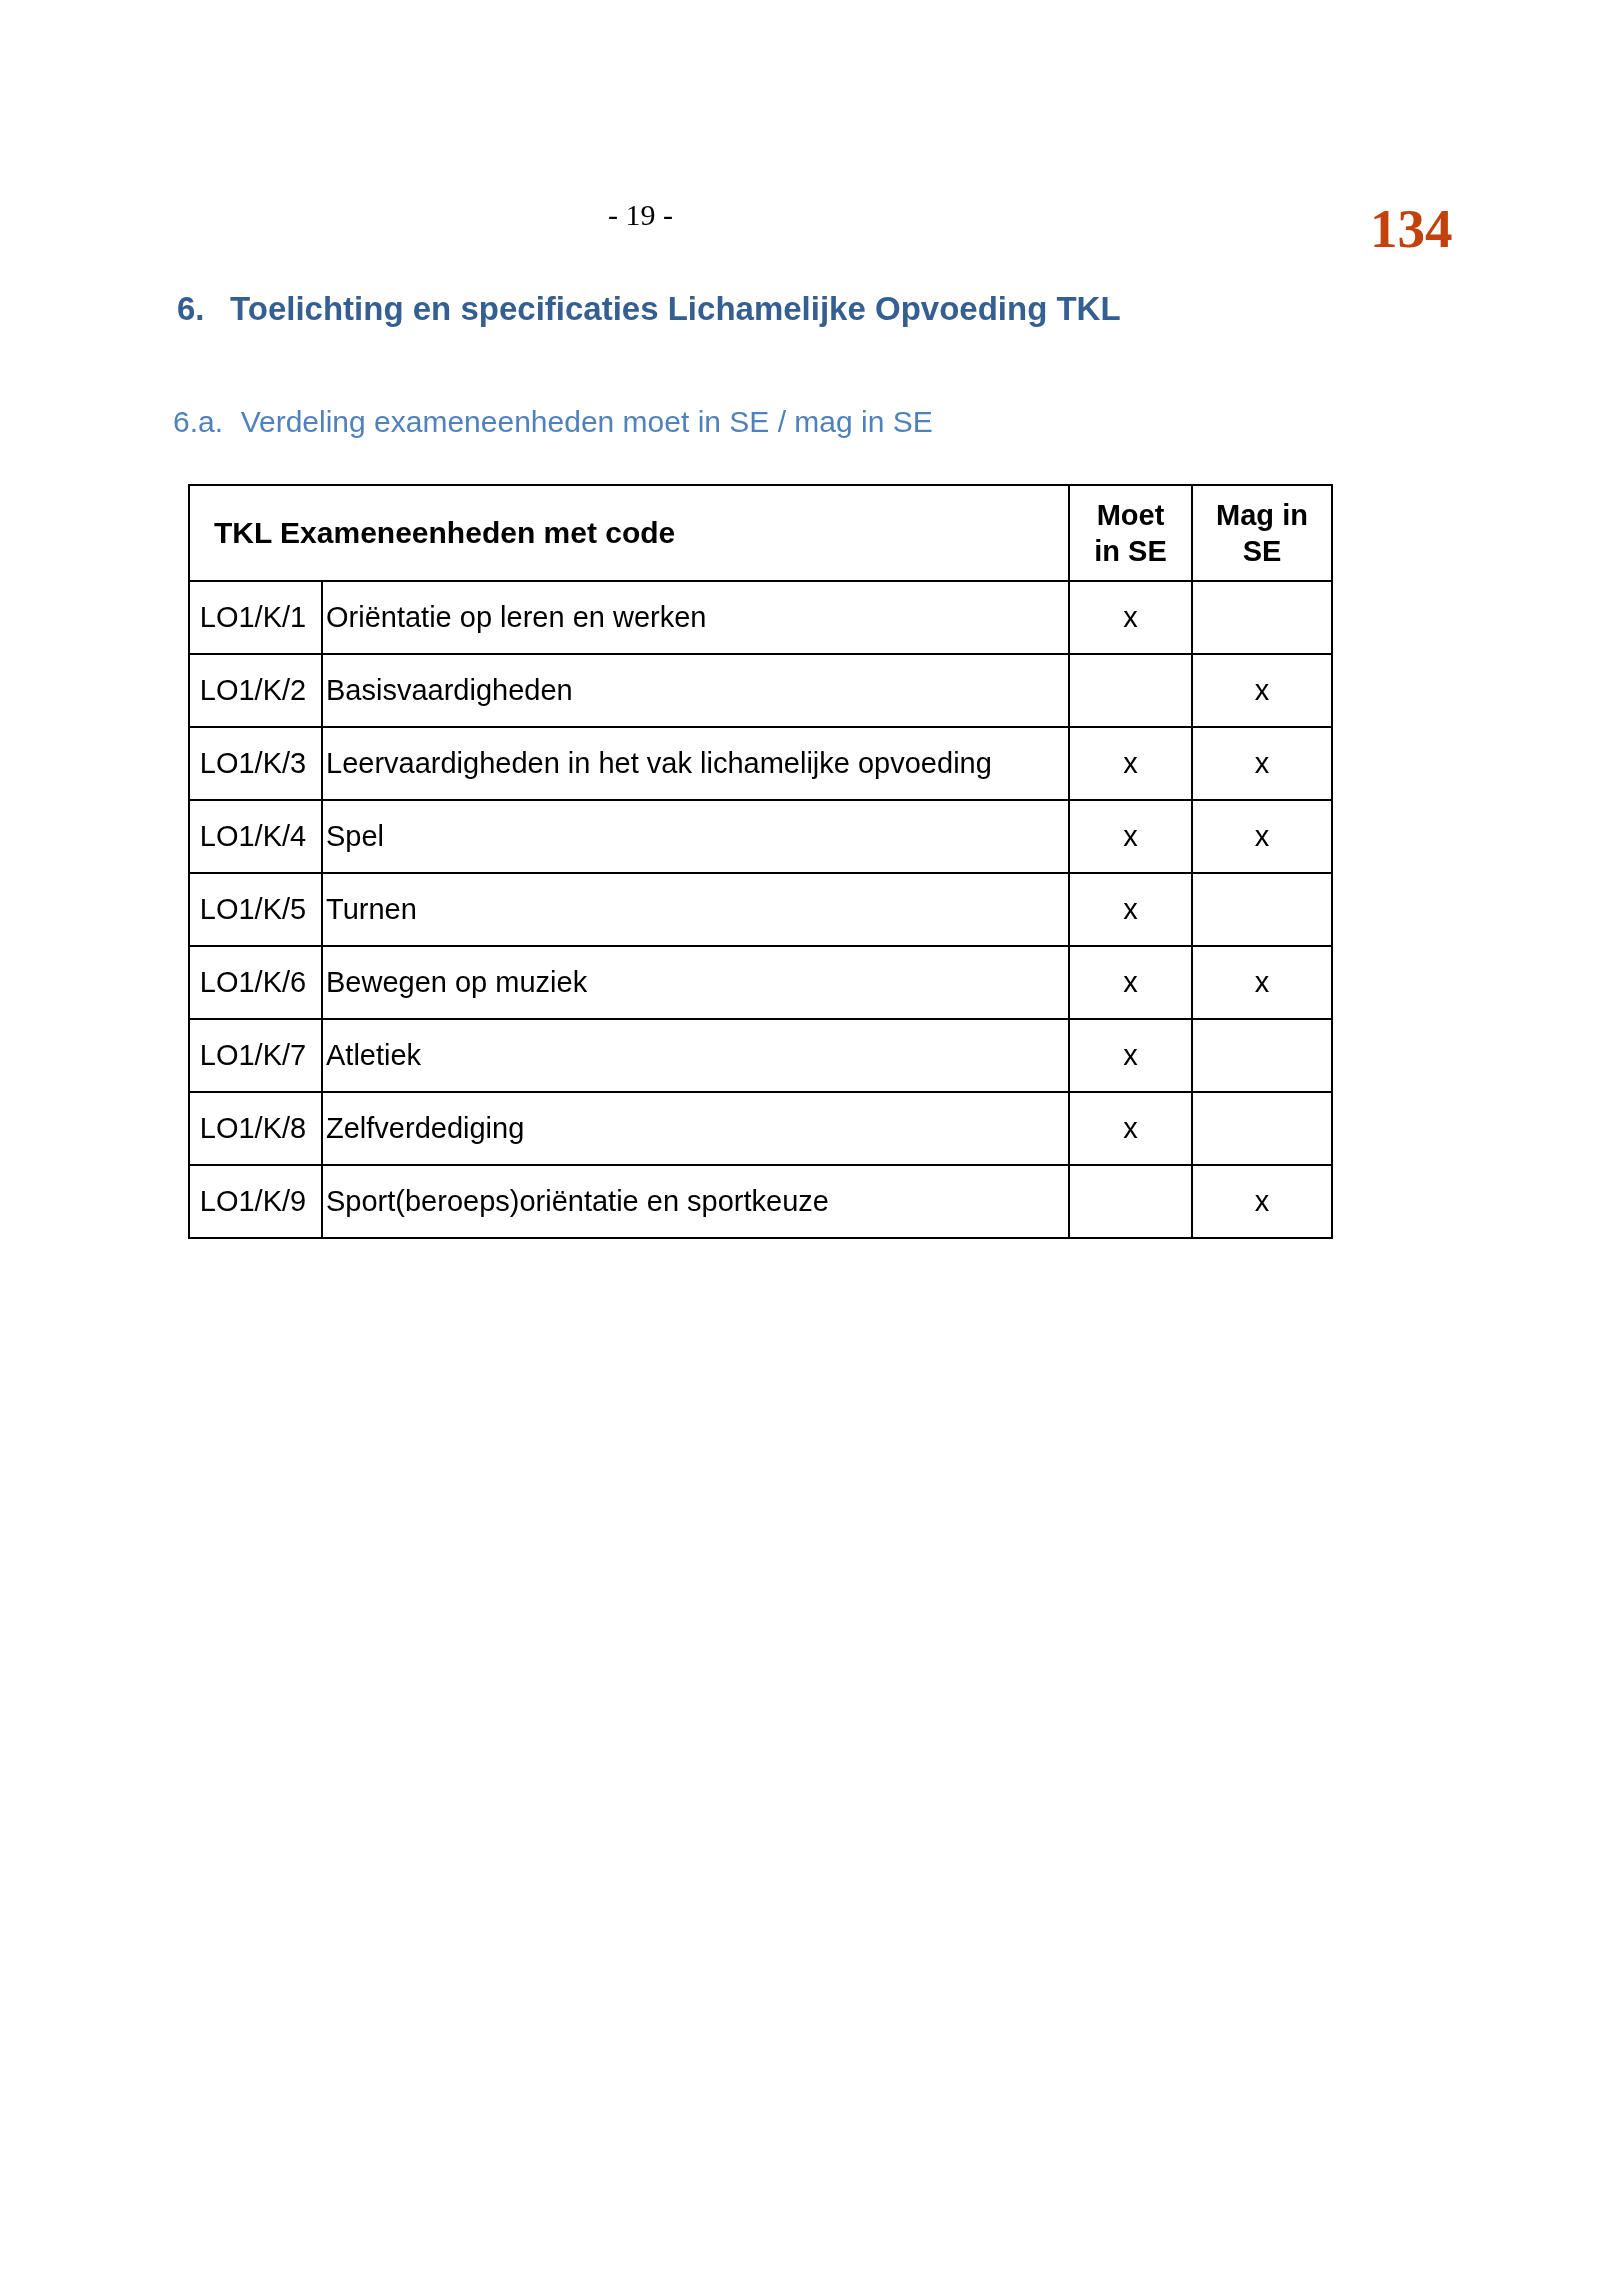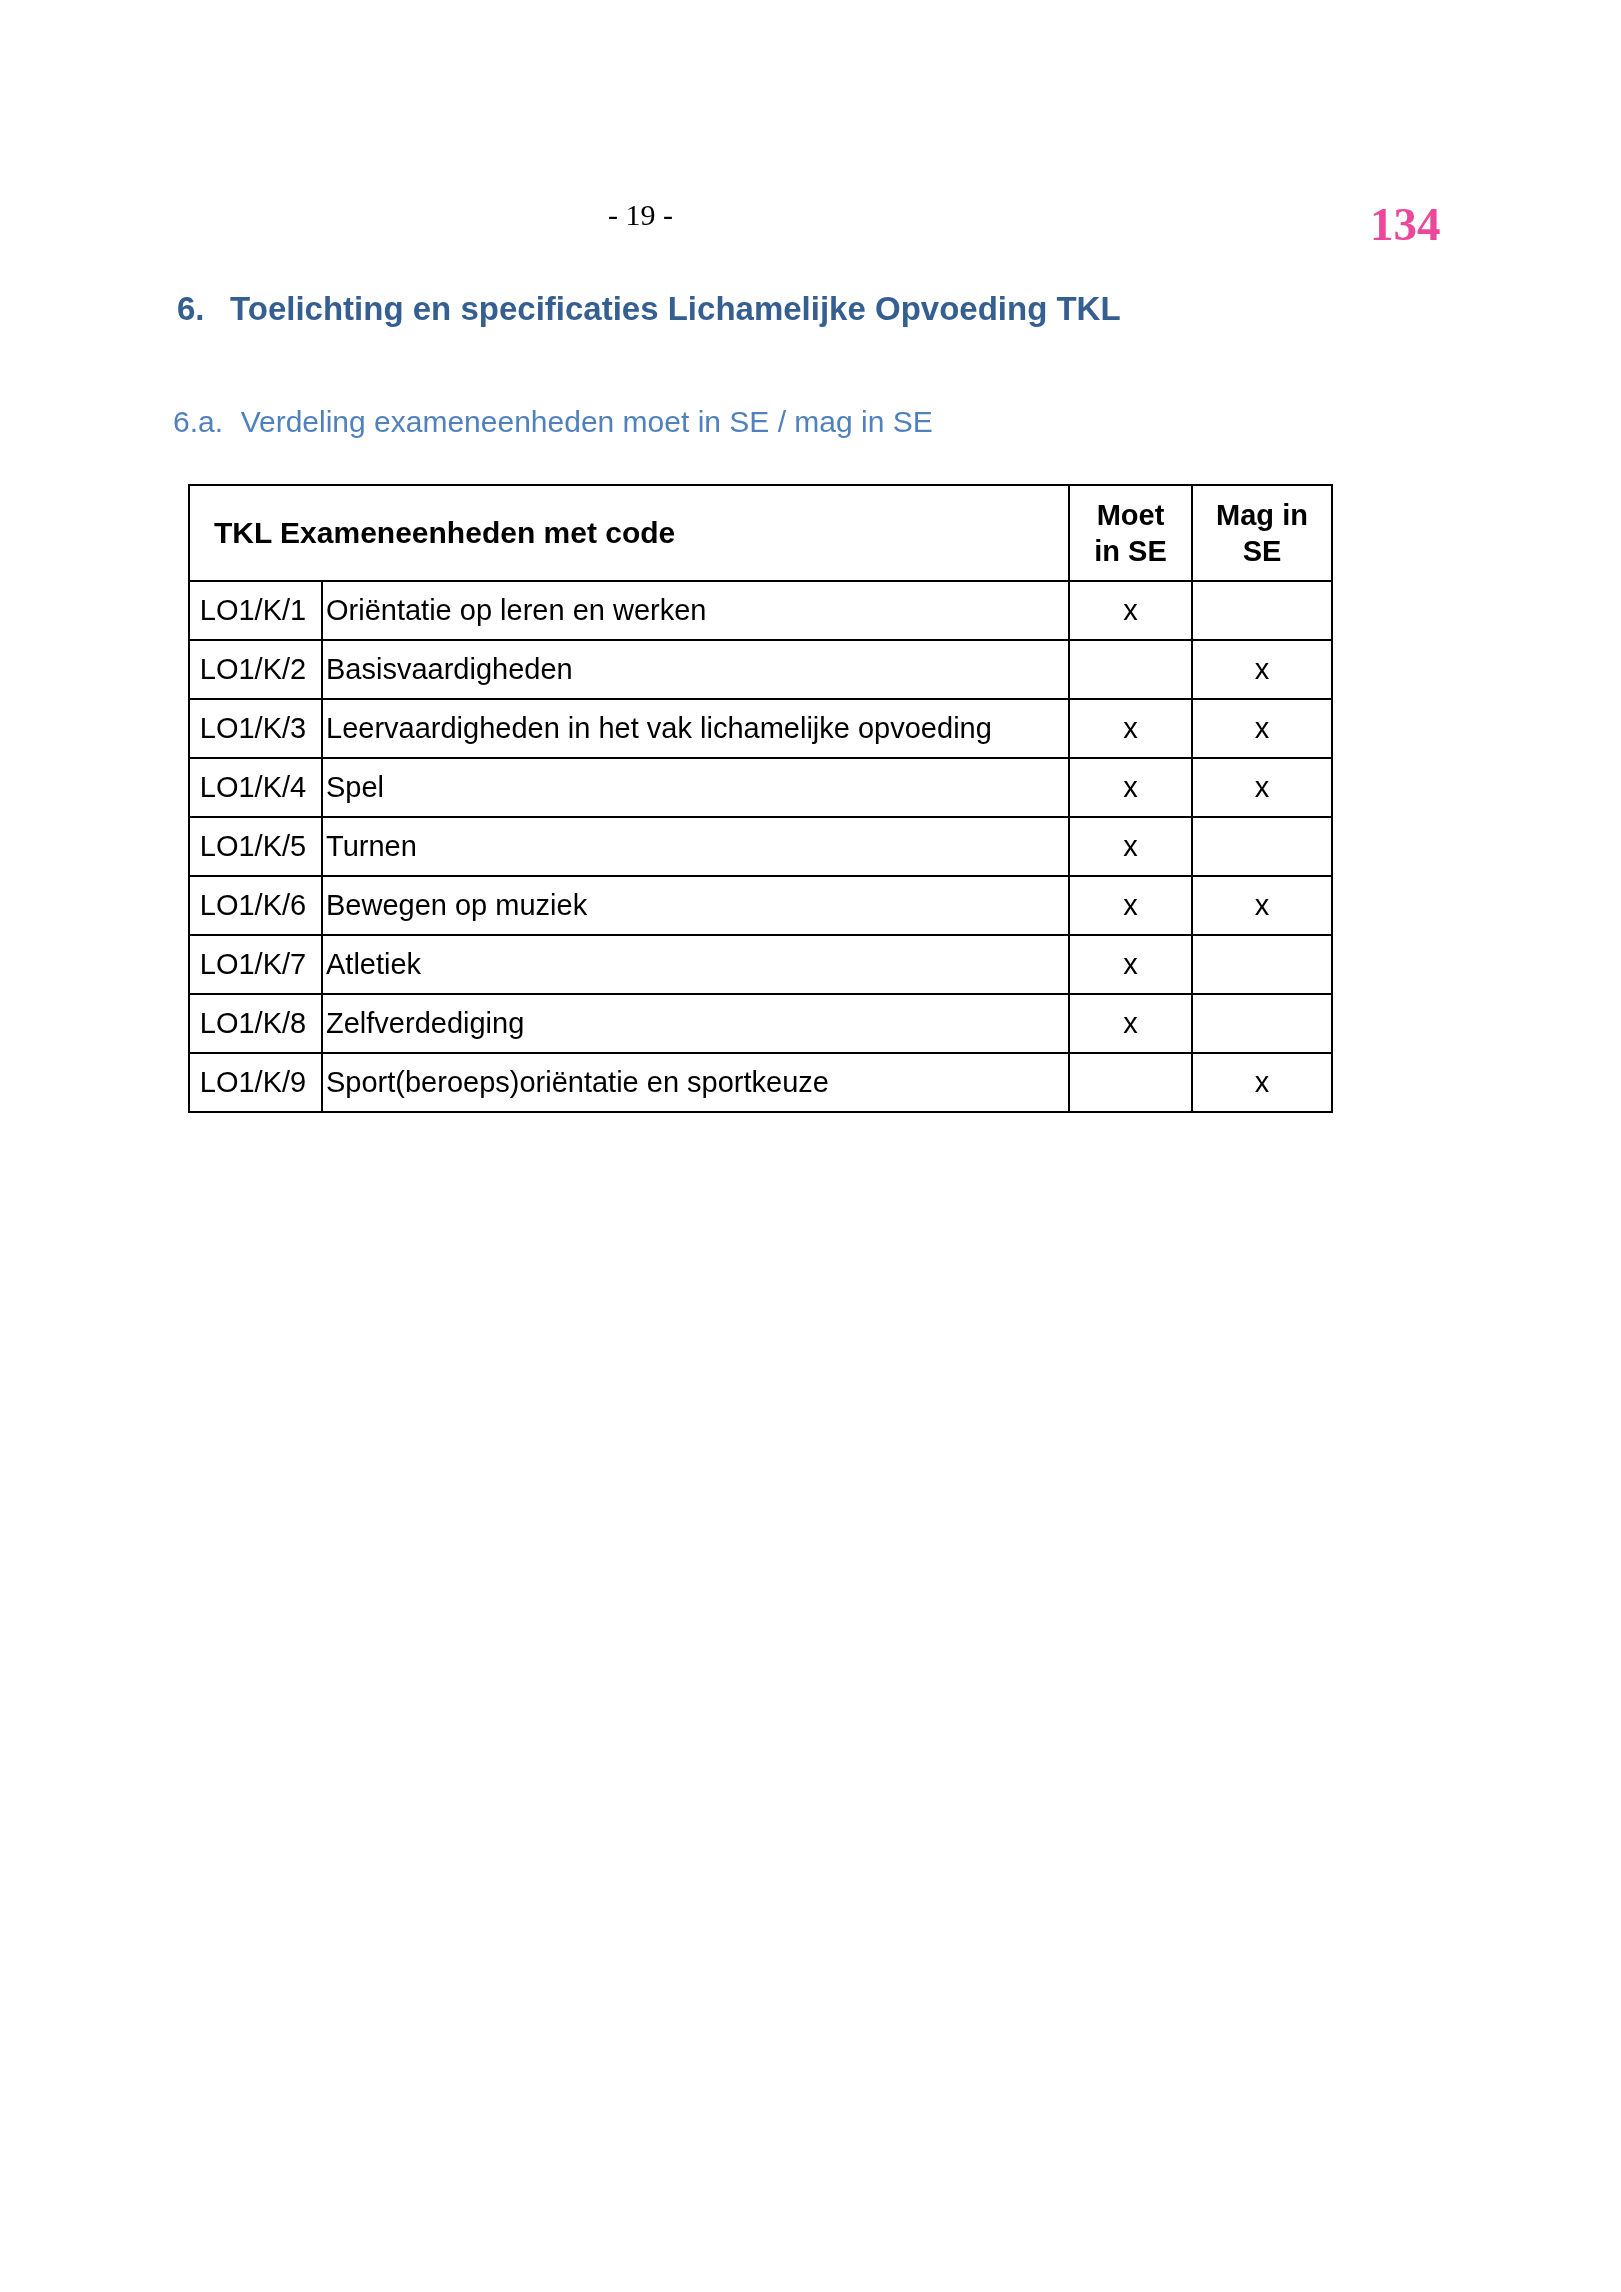--- a/index.html
+++ b/index.html
@@ -23,24 +23,24 @@
     font-family: "Liberation Serif", serif;
     font-size: 30px;
     line-height: 1;
     color: #000000;
   }
   .folio-number {
     position: absolute;
     top: 201px;
     left: 1370px;
     font-family: "Liberation Serif", serif;
-    font-size: 47px;
+    font-size: 55px;
     font-weight: bold;
     line-height: 1;
-    color: #ec4899;
+    color: #c2410c;
   }
   .heading-1 {
     position: absolute;
     top: 290px;
     left: 177px;
     margin: 0;
     font-size: 33px;
     font-weight: bold;
     color: #365f91;
     white-space: nowrap;
@@ -68,21 +68,21 @@
   }
   .exam-table th,
   .exam-table td {
     border-style: solid;
     border-color: #000000;
     border-width: 2.9px 2px;
     vertical-align: middle;
     overflow: hidden;
   }
   .exam-table thead tr { height: 96px; }
-  .exam-table tbody tr { height: 59px; }
+  .exam-table tbody tr { height: 73px; }
   .th-main {
     text-align: left;
     padding-left: 24px;
     font-size: 30px;
     font-weight: bold;
   }
   .th-center {
     text-align: center;
     font-size: 29px;
     font-weight: bold;

